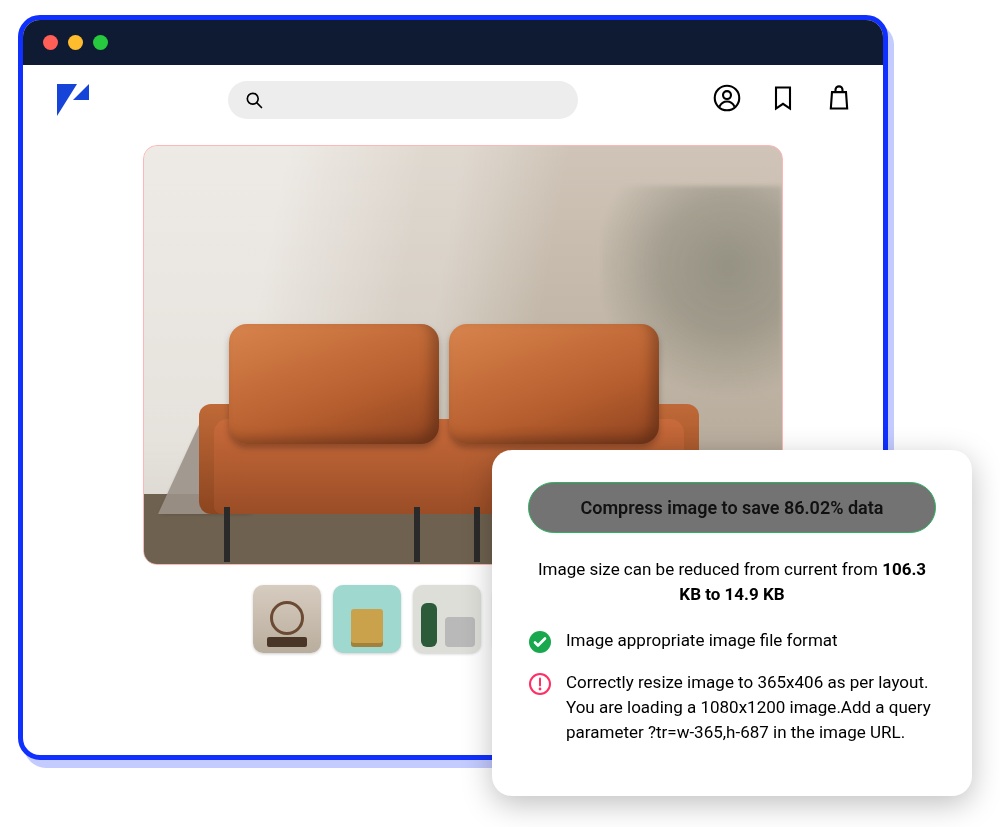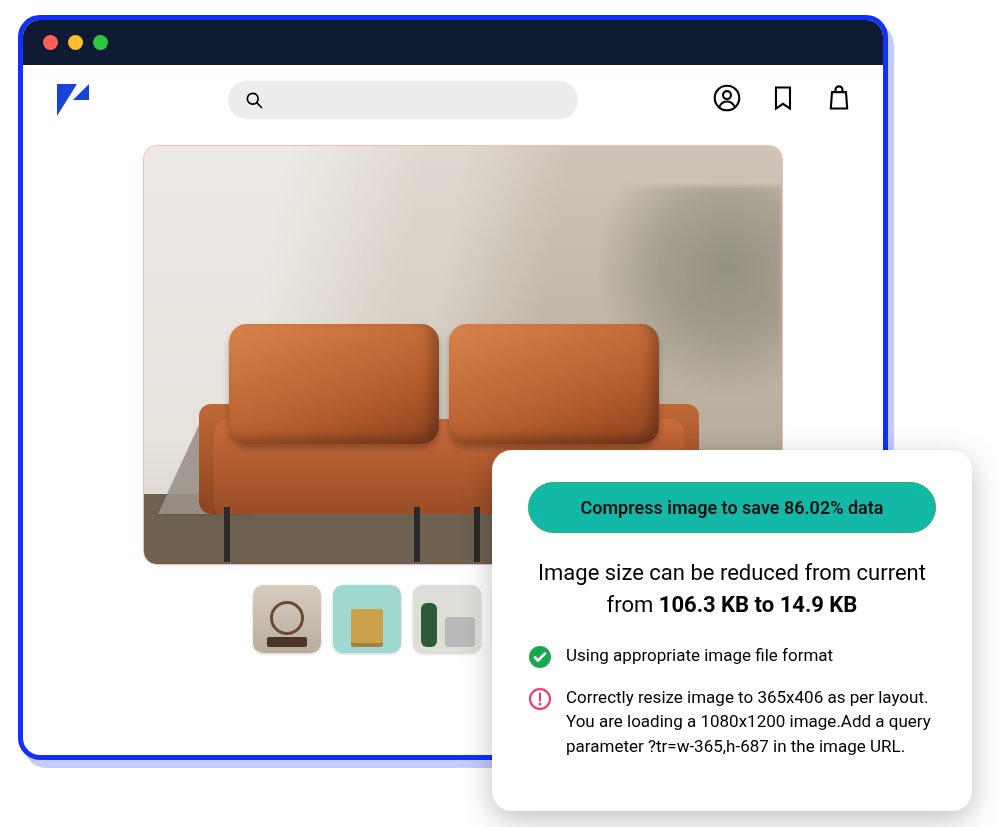--- a/index.html
+++ b/index.html
@@ -157,33 +157,33 @@
     top: 450px;
     left: 492px;
     width: 480px;
     background: #fff;
     border-radius: 20px;
     box-shadow: 0 8px 30px rgba(0,0,0,0.25);
     padding: 32px 36px 36px 36px;
   }
   .pill {
     width: 100%;
-    background: #14b8a6;
+    background: #737373;
     border: 1.5px solid #2bb35f;
     border-radius: 32px;
     padding: 14px 18px;
     text-align: center;
     font-size: 18px;
     font-weight: 600;
     color: #111;
   }
   .reduction {
     margin-top: 24px;
     text-align: center;
-    font-size: 22px;
+    font-size: 17px;
     line-height: 1.45;
   }
   .reduction .bold { font-weight: 700; }
   .check-list { margin-top: 22px; }
   .check-row {
     display: flex;
     align-items: flex-start;
     gap: 14px;
     font-size: 17px;
     line-height: 1.45;
@@ -278,21 +278,21 @@
     <span>Image size can be reduced from current from </span>
     <span class="bold">106.3 KB to 14.9 KB</span>
   </div>
 
   <div class="check-list">
     <div class="check-row">
       <svg class="ic" viewBox="0 0 24 24">
         <circle cx="12" cy="12" r="11" class="ic-ok"></circle>
         <path d="M7 12.5l3 3 7-7" stroke="#fff" stroke-width="2.6" fill="none" stroke-linecap="round" stroke-linejoin="round"></path>
       </svg>
-      <span>Using appropriate image file format</span>
+      <span>Image appropriate image file format</span>
     </div>
     <div class="check-row">
       <svg class="ic" viewBox="0 0 24 24">
         <circle cx="12" cy="12" r="10" class="ic-warn"></circle>
         <line x1="12" y1="6.5" x2="12" y2="13.5" class="ic-warn" stroke-linecap="round"></line>
         <circle cx="12" cy="17" r="1.4" fill="#ff2e63"></circle>
       </svg>
       <span>Correctly resize image to 365x406 as per layout. You are loading a 1080x1200 image.Add a query parameter ?tr=w-365,h-687 in the image URL.</span>
     </div>
   </div>

